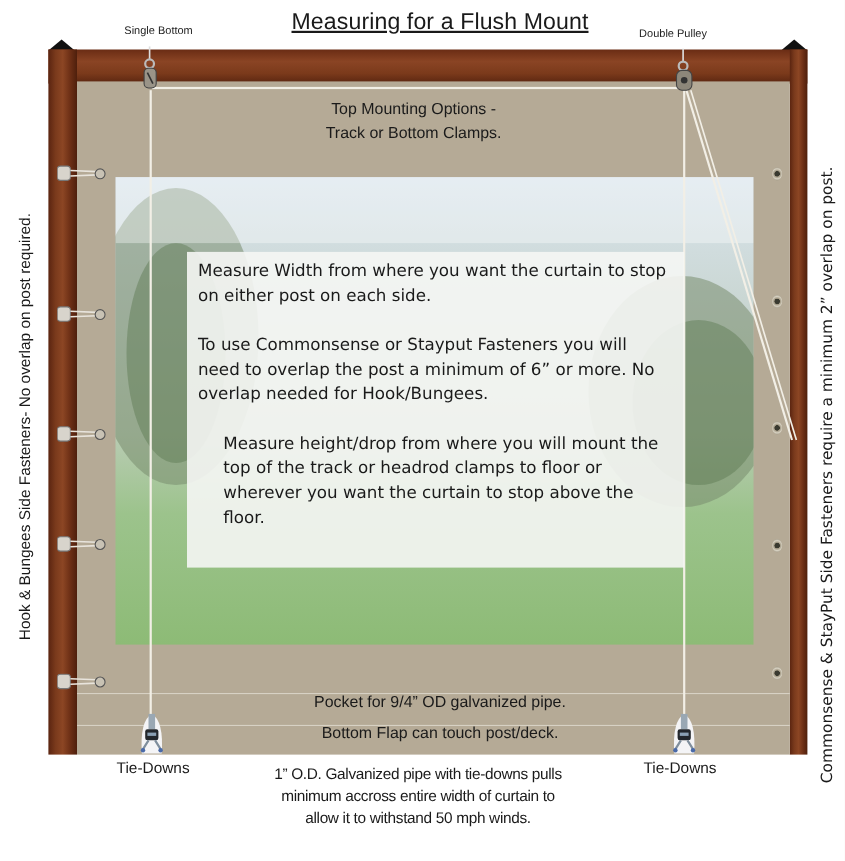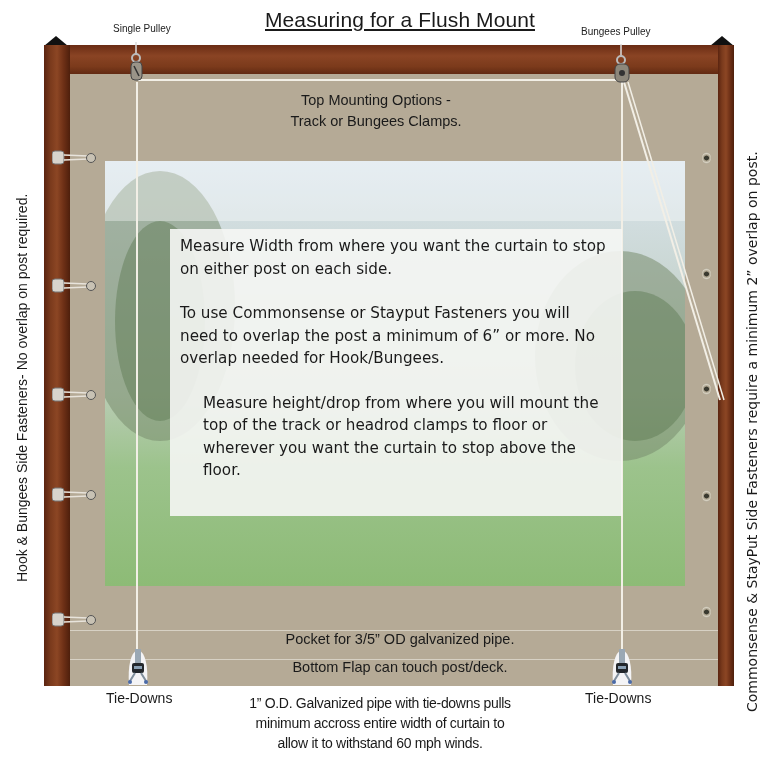--- a/index.html
+++ b/index.html
@@ -26,22 +26,22 @@
     .center-text { text-align:center; font-size:14.5px; }
     .caption { text-align:center; font-size:14px; line-height:20px; letter-spacing:-0.3px; }
     .grommet { width:9px; height:12px; border-radius:50%; background:radial-gradient(circle,#3a3a30 30%,#9c937e 35%,#d6d0c0 60%,#7a725f 100%); }
     .tiedown { width:30px; height:42px; }
   </style>
 </head>
 <body>
 
 <div class="abs title" style="left:0;width:800px;">Measuring for a Flush Mount</div>
 
-<div class="abs pulley-label" style="left:113px;top:23px;">Single Pulley</div>
-<div class="abs pulley-label" style="left:581px;top:26px;">Bungees Pulley</div>
+<div class="abs pulley-label" style="left:113px;top:23px;">Single Bottom</div>
+<div class="abs pulley-label" style="left:581px;top:26px;">Double Pulley</div>
 
 <div class="abs" style="left:44px;top:36px;width:690px;height:650px;">
 
   <div class="abs cap" style="left:0px;top:0px;"></div>
   <div class="abs cap" style="left:666px;top:0px;"></div>
 
   <div class="abs header-beam" style="left:0;top:9px;width:690px;height:31px;"></div>
 
   <div class="abs post" style="left:0;top:9px;width:26px;height:641px;"></div>
   <div class="abs post" style="left:674px;top:9px;width:16px;height:641px;"></div>
@@ -112,30 +112,30 @@
 <div>
   <div class="abs grommet" style="left:702px;top:152px;"></div>
   <div class="abs grommet" style="left:702px;top:268px;"></div>
   <div class="abs grommet" style="left:702px;top:383px;"></div>
   <div class="abs grommet" style="left:702px;top:490px;"></div>
   <div class="abs grommet" style="left:702px;top:606px;"></div>
 </div>
 
 <div class="abs center-text" style="left:216px;top:90px;width:320px;line-height:21px;">
   <div>Top Mounting Options -</div>
-  <div>Track or Bungees Clamps.</div>
+  <div>Track or Bottom Clamps.</div>
 </div>
 
 <div class="abs textbox" style="left:170px;top:229px;width:452px;height:287px;">
   <p>Measure Width from where you want the curtain to stop on either post on each side.</p>
   <p>To use Commonsense or Stayput Fasteners you will need to overlap the post a minimum of 6” or more. No overlap needed for Hook/Bungees.</p>
   <p>Measure height/drop from where you will mount the top of the track or headrod clamps to floor or wherever you want the curtain to stop above the floor.</p>
 </div>
 
-<div class="abs center-text" style="left:200px;top:631px;width:400px;">Pocket for 3/5” OD galvanized pipe.</div>
+<div class="abs center-text" style="left:200px;top:631px;width:400px;">Pocket for 9/4” OD galvanized pipe.</div>
 <div class="abs center-text" style="left:200px;top:659px;width:400px;">Bottom Flap can touch post/deck.</div>
 
 <svg class="abs tiedown" style="left:123px;top:645px;" viewBox="0 0 30 42">
   <path d="M6 40 Q4 10 15 4 Q26 10 24 40 Z" fill="#f4f4f6"></path>
   <rect x="12" y="4" width="6" height="14" fill="#9aa8b4"></rect>
   <rect x="9" y="18" width="12" height="10" rx="2" fill="#23272c"></rect>
   <rect x="11" y="21" width="8" height="3" fill="#8aa0b4"></rect>
   <path d="M12 28 L7 36 M18 28 L23 36" stroke="#7f8e9c" stroke-width="2"></path>
   <circle cx="7" cy="37" r="2" fill="#4a6aa8"></circle>
     <circle cx="23" cy="37" r="2" fill="#4a6aa8"></circle>
@@ -148,17 +148,17 @@
   <path d="M12 28 L7 36 M18 28 L23 36" stroke="#7f8e9c" stroke-width="2"></path>
   <circle cx="7" cy="37" r="2" fill="#4a6aa8"></circle>
     <circle cx="23" cy="37" r="2" fill="#4a6aa8"></circle>
 </svg>
 <div class="abs" style="left:106px;top:690px;font-size:14px;">Tie-Downs</div>
 <div class="abs" style="left:585px;top:690px;font-size:14px;">Tie-Downs</div>
 
 <div class="abs caption" style="left:190px;top:693px;width:380px;">
   <div>1” O.D. Galvanized pipe with tie-downs pulls</div>
   <div>minimum accross entire width of curtain to</div>
-  <div>allow it to withstand 60 mph winds.</div>
+  <div>allow it to withstand 50 mph winds.</div>
 </div>
 
 <div class="abs side-label-left" style="left:14px;top:582px;">Hook &amp; Bungees Side Fasteners- No overlap on post required.</div>
 <div class="abs side-label-right" style="left:744px;top:712px;">Commonsense &amp; StayPut Side Fasteners require a minimum  2” overlap on post.</div>
 
 </body></html>

